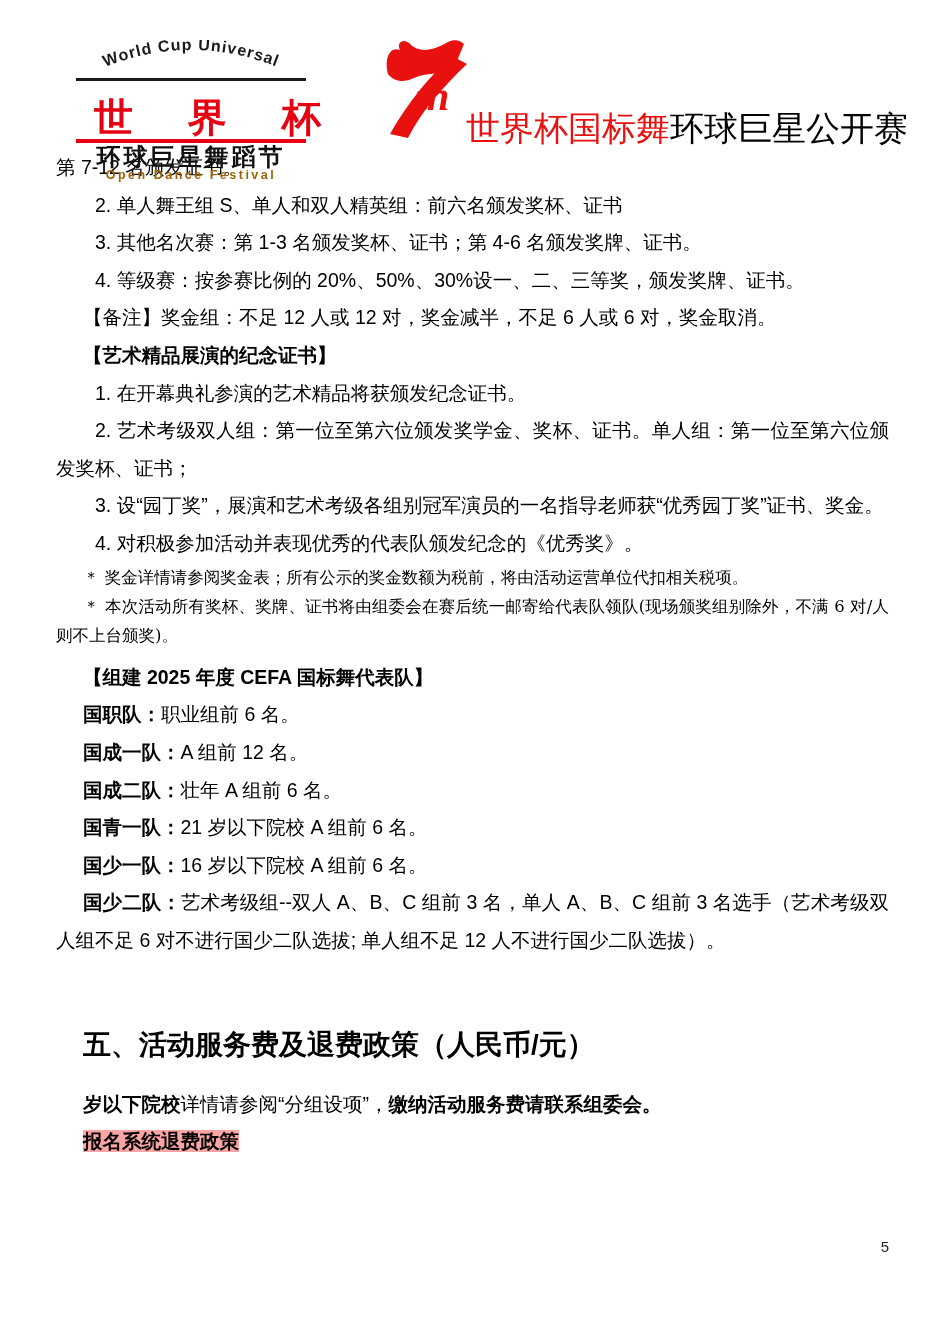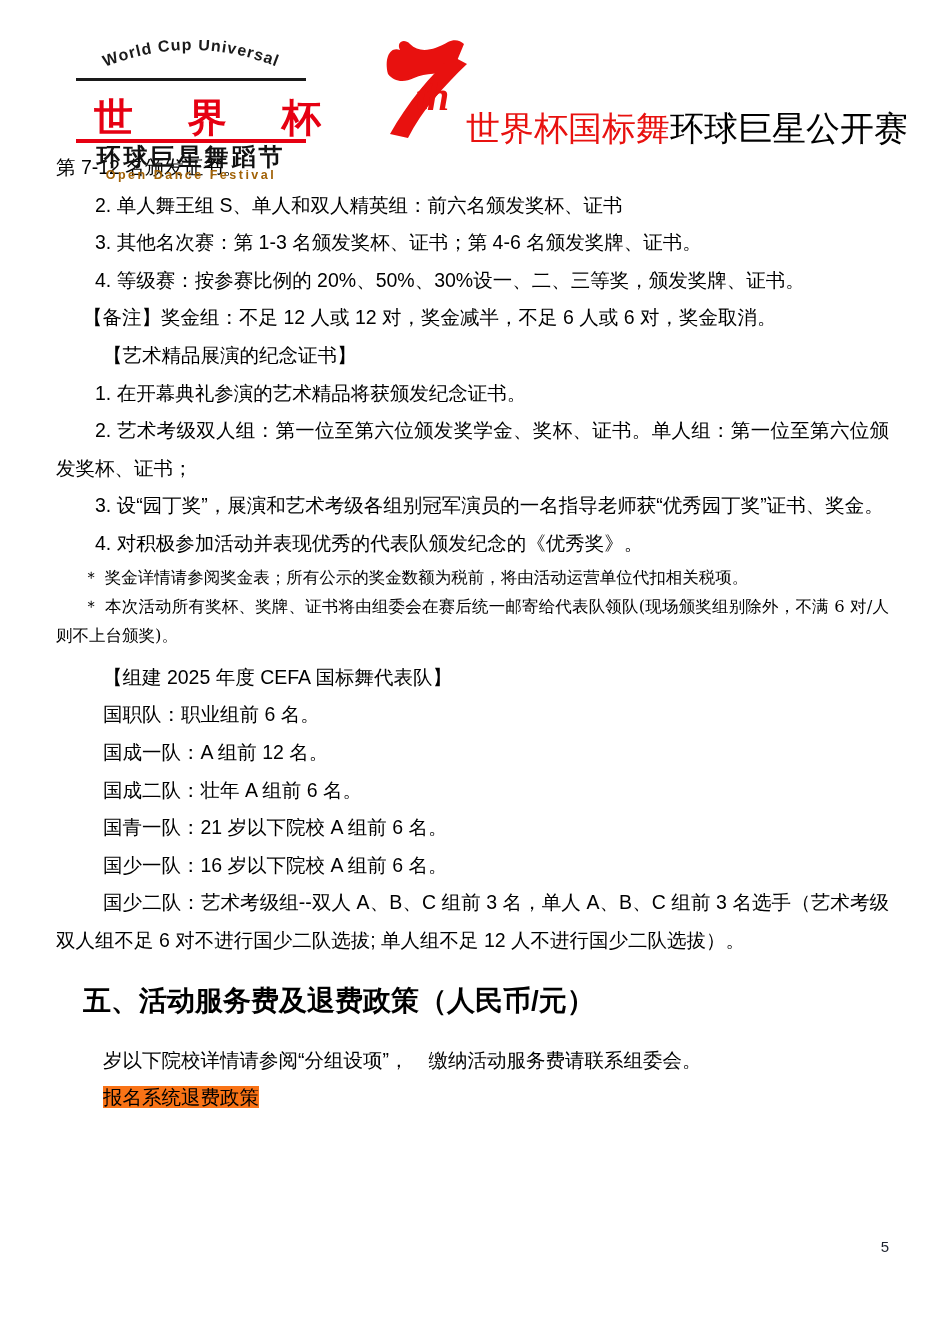--- a/index.html
+++ b/index.html
@@ -42,28 +42,28 @@
   
   .doc{padding:0 56px;margin-top:-1px;}
   .para{margin:0;text-align:justify;}
   .para.body{font-size:19.5px;line-height:37.6px;}
   .para.note{
     font-family:"DejaVu Serif","Liberation Serif",serif;
     font-size:16.5px;line-height:29.4px;
   }
   .para.h2{
     font-size:28px;font-weight:700;line-height:42px;
-    margin-top:20px;margin-bottom:20px;
+    margin-top:64px;margin-bottom:20px;
   }
   .para.sp-top{padding-top:8px;}
   .ind-0{text-indent:0;}
   .ind-1{text-indent:27px;}
   .ind-2{text-indent:39px;}
-  .r-b{font-weight:400;margin-left:20px;}
-  .r-hl{background:#f97316;}
+  .r-b{font-weight:700;}
+  .r-hl{background:#fca5a5;}
   
   .page-num{
     position:absolute;right:56px;top:1238px;font-size:15px;color:#1f2430;
   }
 </style>
 </head>
 <body>
 
 <div class="header">
 

